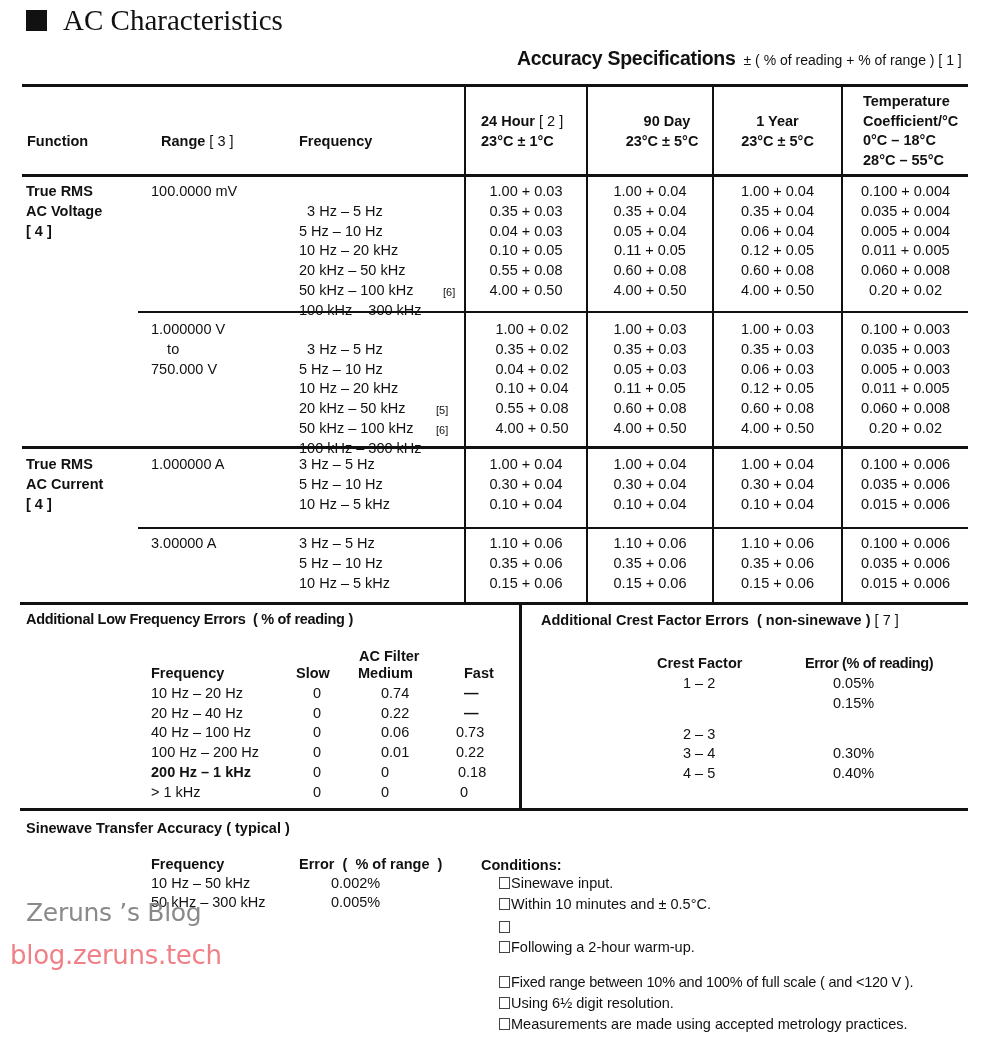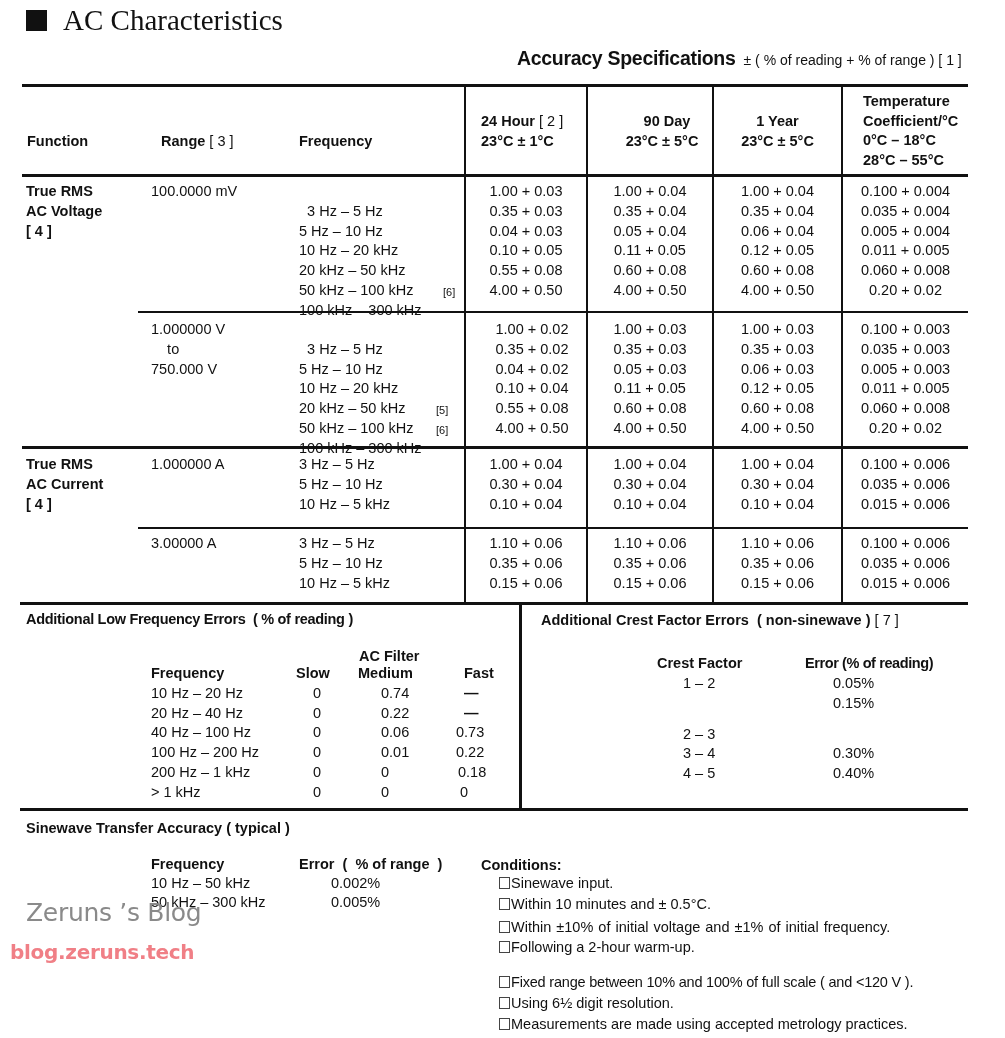--- a/index.html
+++ b/index.html
@@ -20,21 +20,21 @@
   .fn { font-size: 11px; margin-left: 6px; }
   .sec-title { font-size: 14.5px; font-weight: bold; position: absolute; white-space: nowrap; }
   .sec-title .n { font-weight: normal; }
   .small-tbl { position: absolute; font-size: 14.5px; line-height: 19.8px; }
   .small-tbl .row { display: flex; }
   .cond { position: absolute; left: 481px; top: 856px; font-size: 14.5px; }
   .cond .ch { font-weight: bold; line-height: 18px; }
   .cond .it { padding-left: 18px; line-height: 20.5px; white-space: nowrap; }
   .cond .box { display: inline-block; width: 9px; height: 10px; border: 1px solid #444; margin-right: 1px; vertical-align: -1px; }
   .wm1 { left: 26px; top: 898px; font-family: "DejaVu Sans", sans-serif; font-size: 25px; color: #8a8a8a; letter-spacing: -0.3px; }
-  .wm2 { left: 10px; top: 940px; font-family: "DejaVu Sans", sans-serif; font-size: 20px; color: #f07f86; letter-spacing: -0.3px; font-weight: bold; }
+  .wm2 { left: 10px; top: 940px; font-family: "DejaVu Sans", sans-serif; font-size: 26px; color: #f07f86; letter-spacing: -0.3px; }
 </style>
 </head>
 <body>
 
 <div class="abs title">
   <span class="sq"></span>
   <span>AC Characteristics</span>
 </div>
 
 <div class="abs acc-head">
@@ -218,21 +218,21 @@
     <span style="width:75px;">0.06</span>
     <span style="width:50px;">0.73</span>
   </div>
   <div class="row">
     <span style="width:162px;">100 Hz – 200 Hz</span>
     <span style="width:68px;">0</span>
     <span style="width:75px;">0.01</span>
     <span style="width:50px;">0.22</span>
   </div>
   <div class="row">
-    <span style="width:162px;">200 Hz – 1 kHz</span>
+    <span style="width:162px;font-weight:bold;">200 Hz – 1 kHz</span>
     <span style="width:68px;">0</span>
     <span style="width:77px;">0</span>
     <span style="width:50px;">0.18</span>
   </div>
   <div class="row">
     <span style="width:162px;">&gt; 1 kHz</span>
     <span style="width:68px;">0</span>
     <span style="width:79px;">0</span>
     <span style="width:50px;">0</span>
   </div>
@@ -277,21 +277,21 @@
   <div class="row">
       <span style="width:180px;">50 kHz – 300 kHz</span>
       <span>0.005%</span>
     </div>
 </div>
 
 <div class="cond">
   <div class="ch">Conditions:</div>
   <div class="it" style="line-height:19px;"><span class="box"></span><span>Sinewave input.</span></div>
   <div class="it" style="line-height:23px;"><span class="box"></span><span>Within 10 minutes and ± 0.5°C.</span></div>
-  <div class="it" style="line-height:22px;"><span class="box"></span><span style="word-spacing:1px;">Within ±10% of initial voltage and ±1% of initial frequency.</span></div>
+  <div class="it" style="line-height:22px;"><span class="box"></span></div>
   <div class="it" style="line-height:19px;"><span class="box"></span><span>Following a 2-hour warm-up.</span></div>
   <div class="it" style="line-height:21px;margin-top:15px;"><span class="box"></span><span style="letter-spacing:-0.2px;">Fixed range between 10% and 100% of full scale ( and &lt;120 V ).</span></div>
   <div class="it" style="line-height:21px;"><span class="box"></span><span>Using 6½ digit resolution.</span></div>
   <div class="it" style="line-height:20px;"><span class="box"></span><span>Measurements are made using accepted metrology practices.</span></div>
 </div>
 
 <div class="abs wm1">Zeruns ’s Blog</div>
 <div class="abs wm2">blog.zeruns.tech</div>
 
 </body></html>

